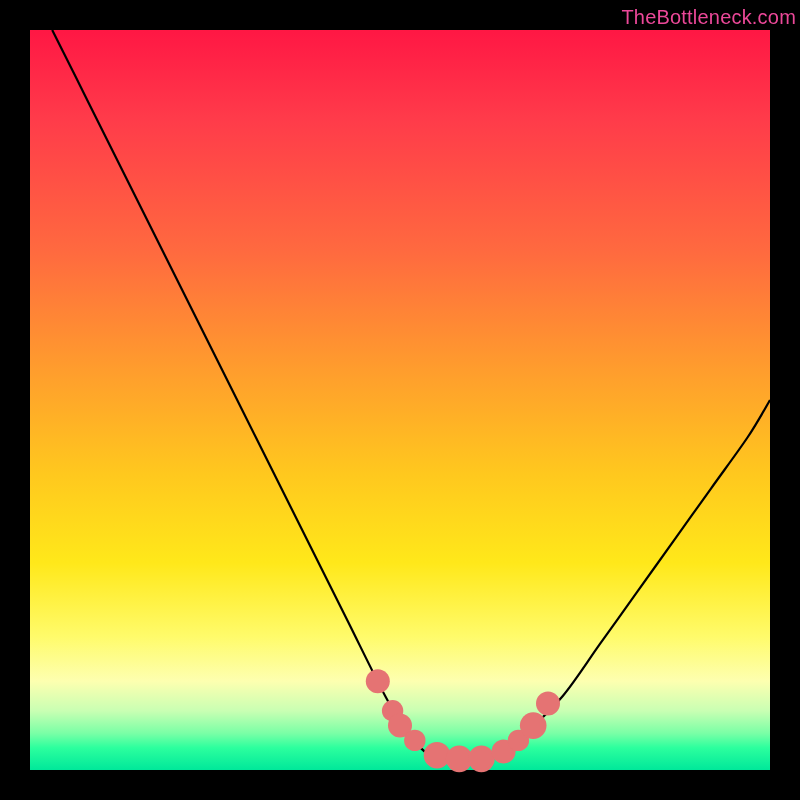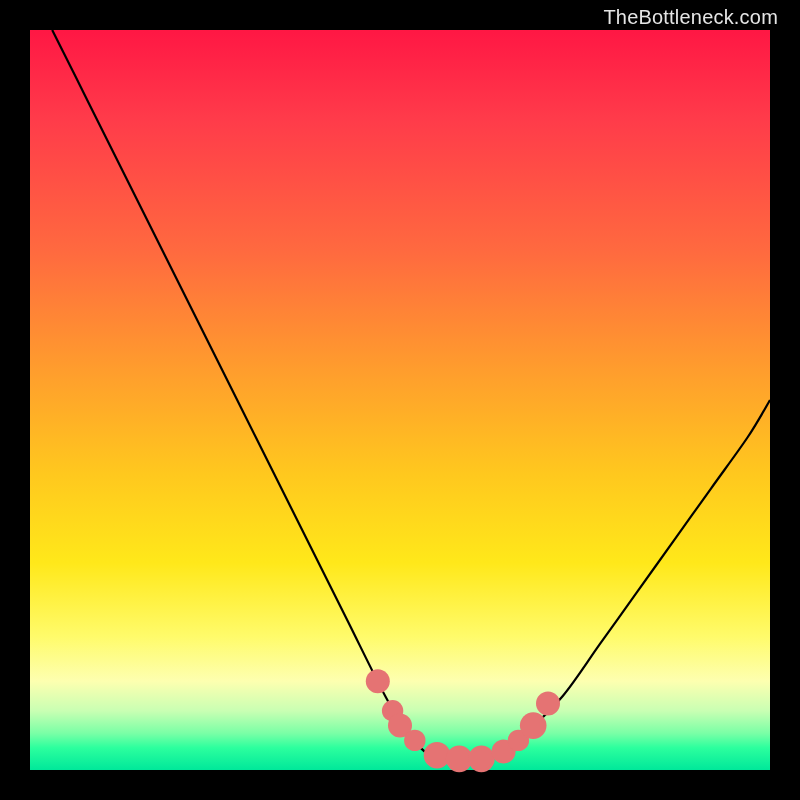--- a/index.html
+++ b/index.html
@@ -36,22 +36,22 @@
       #fdffb0 88%,
       #c9ffb3 92%,
       #7bffa6 95%,
       #2cff9e 97%,
       #00e89a 100%
     );
   }
   .watermark {
     position: absolute;
     top: 6px;
-    right: 22px;
-    color: #e5e5e5;
+    right: 4px;
+    color: #ec4899;
     font-size: 20px;
     font-weight: 500;
     letter-spacing: 0.2px;
     user-select: none;
   }
   svg.curve {
     position: absolute;
     left: 0;
     top: 0;
     width: 740px;

